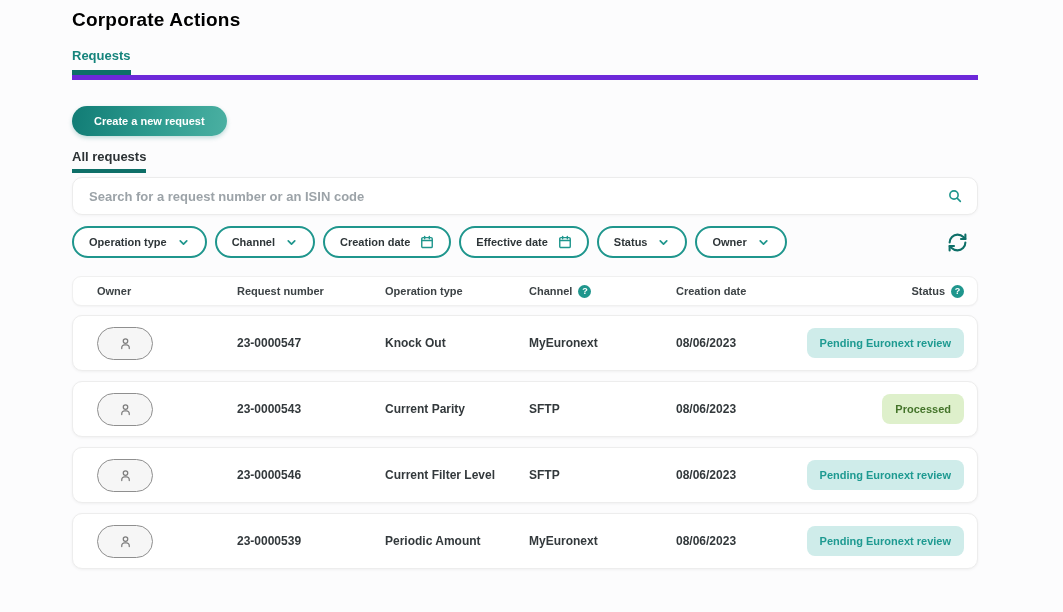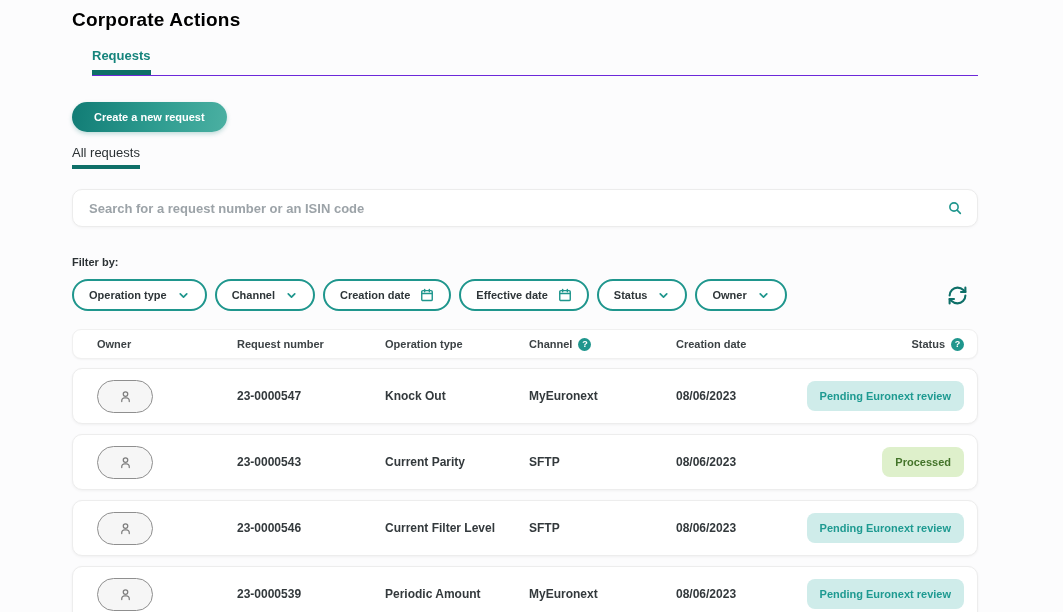--- a/index.html
+++ b/index.html
@@ -7,44 +7,44 @@
   body {
     font-family: "Liberation Sans", sans-serif;
     background: #fcfcfd;
     color: #24292b;
     overflow: hidden;
   }
   .wrap { width: 906px; margin-left: 72px; padding-top: 9px; }
 
   
   .page-title { font-size: 19px; font-weight: 700; letter-spacing: .2px; color: #000000; }
-  .tabbar { margin-top: 15px; border-bottom: 1px solid #6d28d9; margin-left: 20px; }
+  .tabbar { margin-top: 15px; border-bottom: 5px solid #6d28d9; }
   .tab {
     display: inline-block; font-size: 13px; font-weight: 700; color: #15847c;
     padding-bottom: 7px; border-bottom: 5px solid #0e6f68; cursor: pointer;
   }
 
   
   .create-btn {
     margin-top: 26px; display: inline-flex; align-items: center; justify-content: center;
     height: 30px; padding: 0 22px; border: none; border-radius: 999px;
     background: linear-gradient(100deg, #117c75 0%, #2e9c90 55%, #4bb0a2 100%);
     color: #ffffff; font-family: inherit; font-size: 11px; font-weight: 700; cursor: pointer;
     box-shadow: 0 2px 4px rgba(17,124,117,.25);
   }
 
   
   .subtab {
-    margin-top: 13px; display: inline-block; font-size: 13px; font-weight: 400;
+    margin-top: 13px; display: inline-block; font-size: 13px; font-weight: 700;
     color: #2b3134; padding-bottom: 5px; border-bottom: 4px solid #0e6f68; cursor: pointer;
   }
 
   
   .searchbar {
-    margin-top: 20px; height: 38px; background: #ffffff;
+    margin-top: 4px; height: 38px; background: #ffffff;
     border: 1px solid #ececec; border-radius: 10px;
     display: flex; align-items: center; padding: 0 14px 0 16px;
     box-shadow: 0 1px 3px rgba(0,0,0,.04);
   }
   .searchbar input {
     flex: 1; border: none; outline: none; font-family: inherit;
     font-size: 13px; font-weight: 700; color: #33393c; background: transparent;
   }
   .searchbar input::placeholder { color: #9ca3a8; font-weight: 700; }
   .search-icon { width: 16px; height: 16px; display: inline-flex; cursor: pointer; }
@@ -120,21 +120,20 @@
   <div class="searchbar">
     <input type="text" placeholder="Search for a request number or an ISIN code" style="">
     <span class="search-icon">
       <svg viewBox="0 0 24 24" width="16" height="16" fill="none" stroke="#1f968d" stroke-width="2.4" stroke-linecap="round">
         <circle cx="10.5" cy="10.5" r="6.2"></circle>
           <line x1="15.2" y1="15.2" x2="20" y2="20"></line>
       </svg>
     </span>
   </div>
 
-  <div class="filter-label">Filter by:</div>
 
   <div class="filter-row">
     <div class="pills">
         <button class="pill">
     <span class="plabel">Operation type</span>
     <span>
       <svg viewBox="0 0 24 24" width="13" height="13" fill="none" stroke="#1f968d" stroke-width="3.2" stroke-linecap="round" stroke-linejoin="round">
         <polyline points="6 9 12 15 18 9"></polyline>
       </svg>
     </span>

